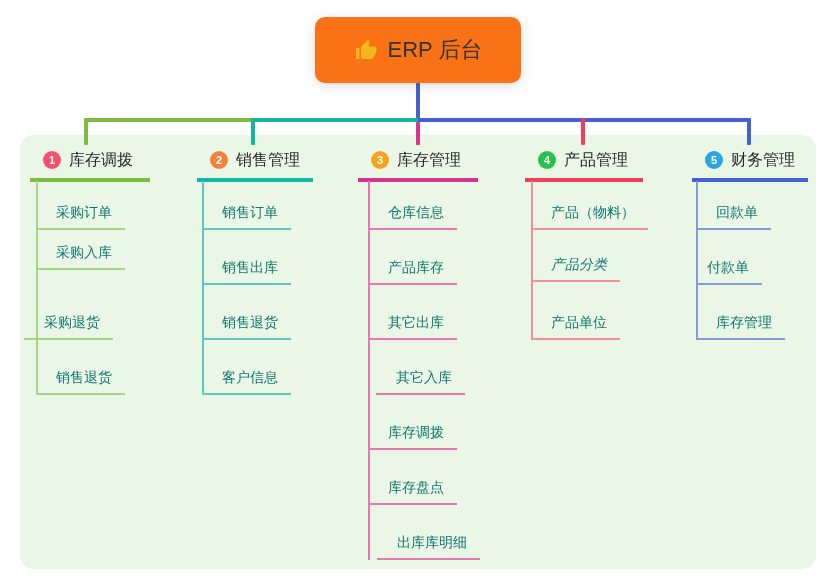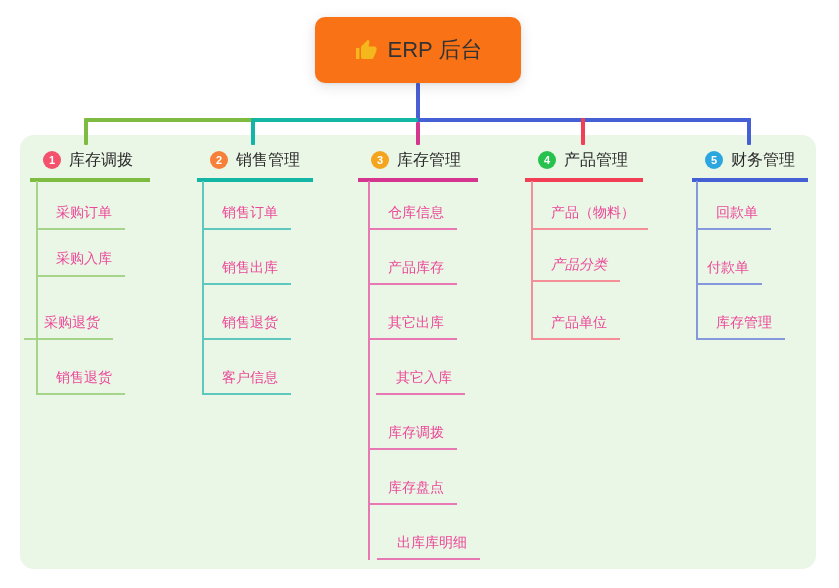--- a/index.html
+++ b/index.html
@@ -20,21 +20,21 @@
     padding:0 0 6px 13px;height:34px;
     font-size:16px;font-weight:500;color:#2b2b2b;cursor:pointer;
   }
   .badge{
     display:inline-flex;align-items:center;justify-content:center;
     width:18px;height:18px;border-radius:50%;
     color:#ffffff;font-size:11px;font-weight:700;flex:0 0 18px;
   }
   .child-node{
     box-sizing:border-box;display:inline-block;
-    padding:0 13px 6px 20px;font-size:14px;line-height:20px;color:#ec4899;
+    padding:0 13px 6px 20px;font-size:14px;line-height:20px;color:#0f766e;
     white-space:nowrap;cursor:pointer;
   }
 </style>
 </head>
 <body>
 
 <div id="canvas" style="background: rgb(255, 255, 255);">
 
   <div id="panel" class="abs panel" style="left: 20px; top: 135px; width: 796px; height: 434px; background: rgb(234, 246, 230);"></div>
 
@@ -50,21 +50,21 @@
       <div class="abs vseg" style="left: 747px; top: 118px; width: 4px; height: 27px; background: rgb(68, 96, 212);"></div>
     </div>
 
   <div id="branches">
       <div class="abs branch-title" style="left: 30px; top: 148px; width: 120px; border-bottom: 4px solid rgb(126, 188, 65);">
         <span class="badge" style="background: rgb(244, 81, 108);">1</span>
         <span>库存调拨</span>
       </div>
       <div class="abs" style="left: 36px; top: 181px; width: 2px; height: 214px; background: rgb(166, 212, 137);"></div>
       <div class="abs child-node" style="left: 36px; top: 202px; border-bottom: 2px solid rgb(166, 212, 137);"><span>采购订单</span></div>
-      <div class="abs child-node" style="left: 36px; top: 249px; border-bottom: 2px solid rgb(166, 212, 137); font-family: Liberation Serif, serif;"><span>采购入库</span></div>
+      <div class="abs child-node" style="left: 36px; top: 242px; border-bottom: 2px solid rgb(166, 212, 137);"><span>采购入库</span></div>
       <div class="abs child-node" style="left: 24px; top: 312px; border-bottom: 2px solid rgb(166, 212, 137);"><span>采购退货</span></div>
       <div class="abs child-node" style="left: 36px; top: 367px; border-bottom: 2px solid rgb(166, 212, 137);"><span>销售退货</span></div>
       <div class="abs branch-title" style="left: 197px; top: 148px; width: 116px; border-bottom: 4px solid rgb(19, 181, 164);">
         <span class="badge" style="background: rgb(246, 127, 58);">2</span>
         <span>销售管理</span>
       </div>
       <div class="abs" style="left: 202px; top: 181px; width: 2px; height: 214px; background: rgb(94, 200, 190);"></div>
       <div class="abs child-node" style="left: 202px; top: 202px; border-bottom: 2px solid rgb(94, 200, 190);"><span>销售订单</span></div>
       <div class="abs child-node" style="left: 202px; top: 257px; border-bottom: 2px solid rgb(94, 200, 190);"><span>销售出库</span></div>
       <div class="abs child-node" style="left: 202px; top: 312px; border-bottom: 2px solid rgb(94, 200, 190);"><span>销售退货</span></div>

